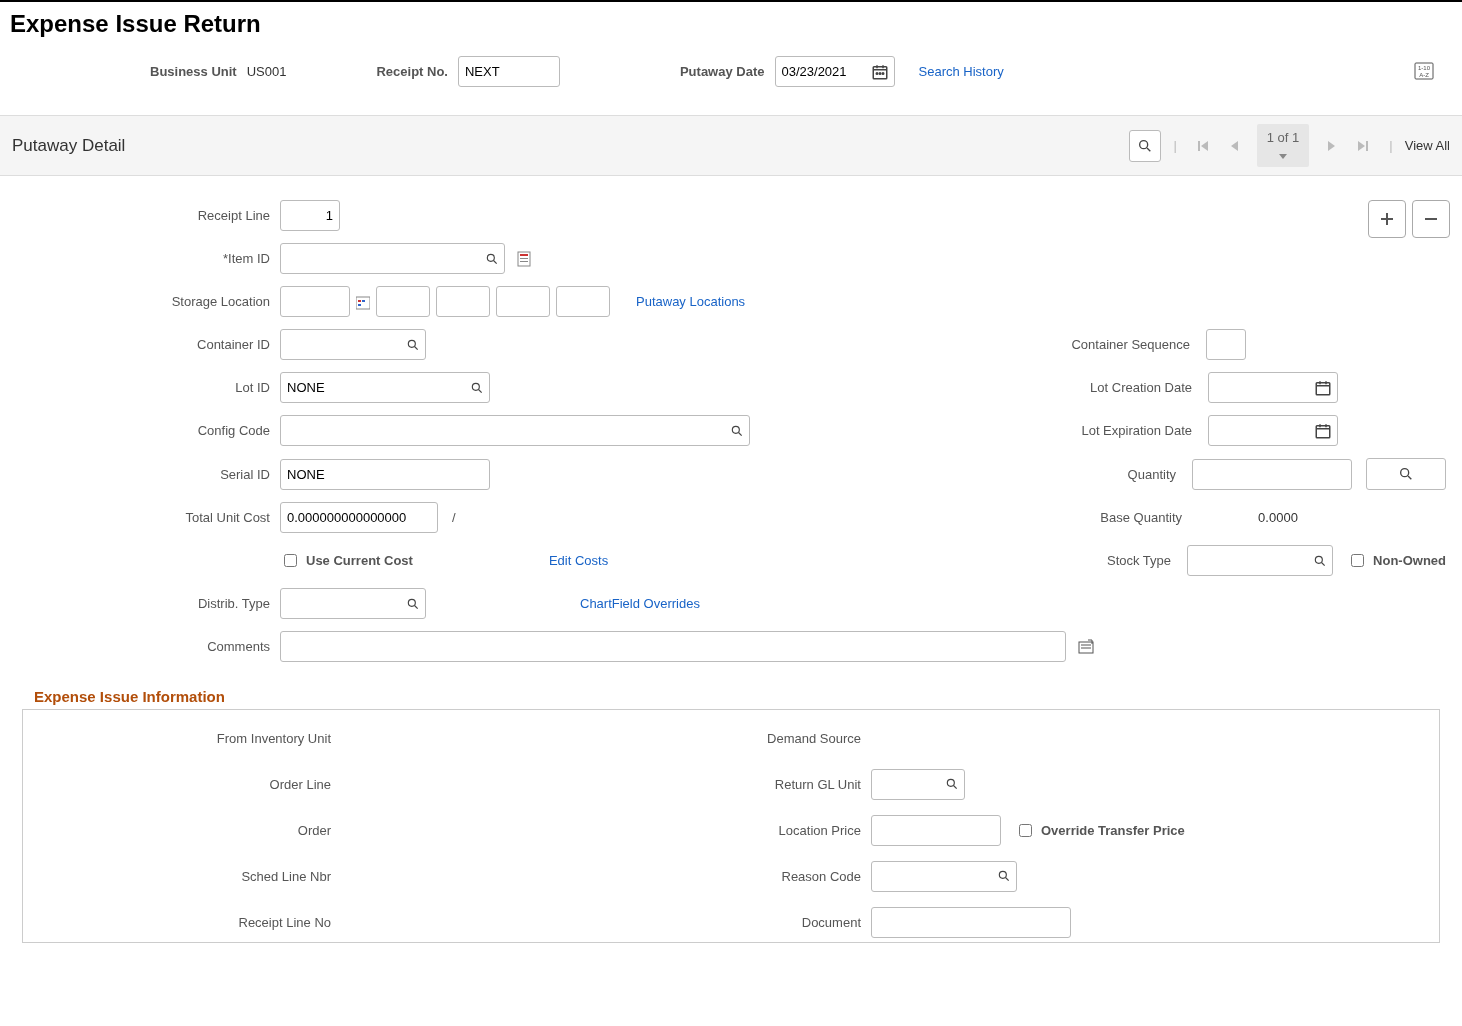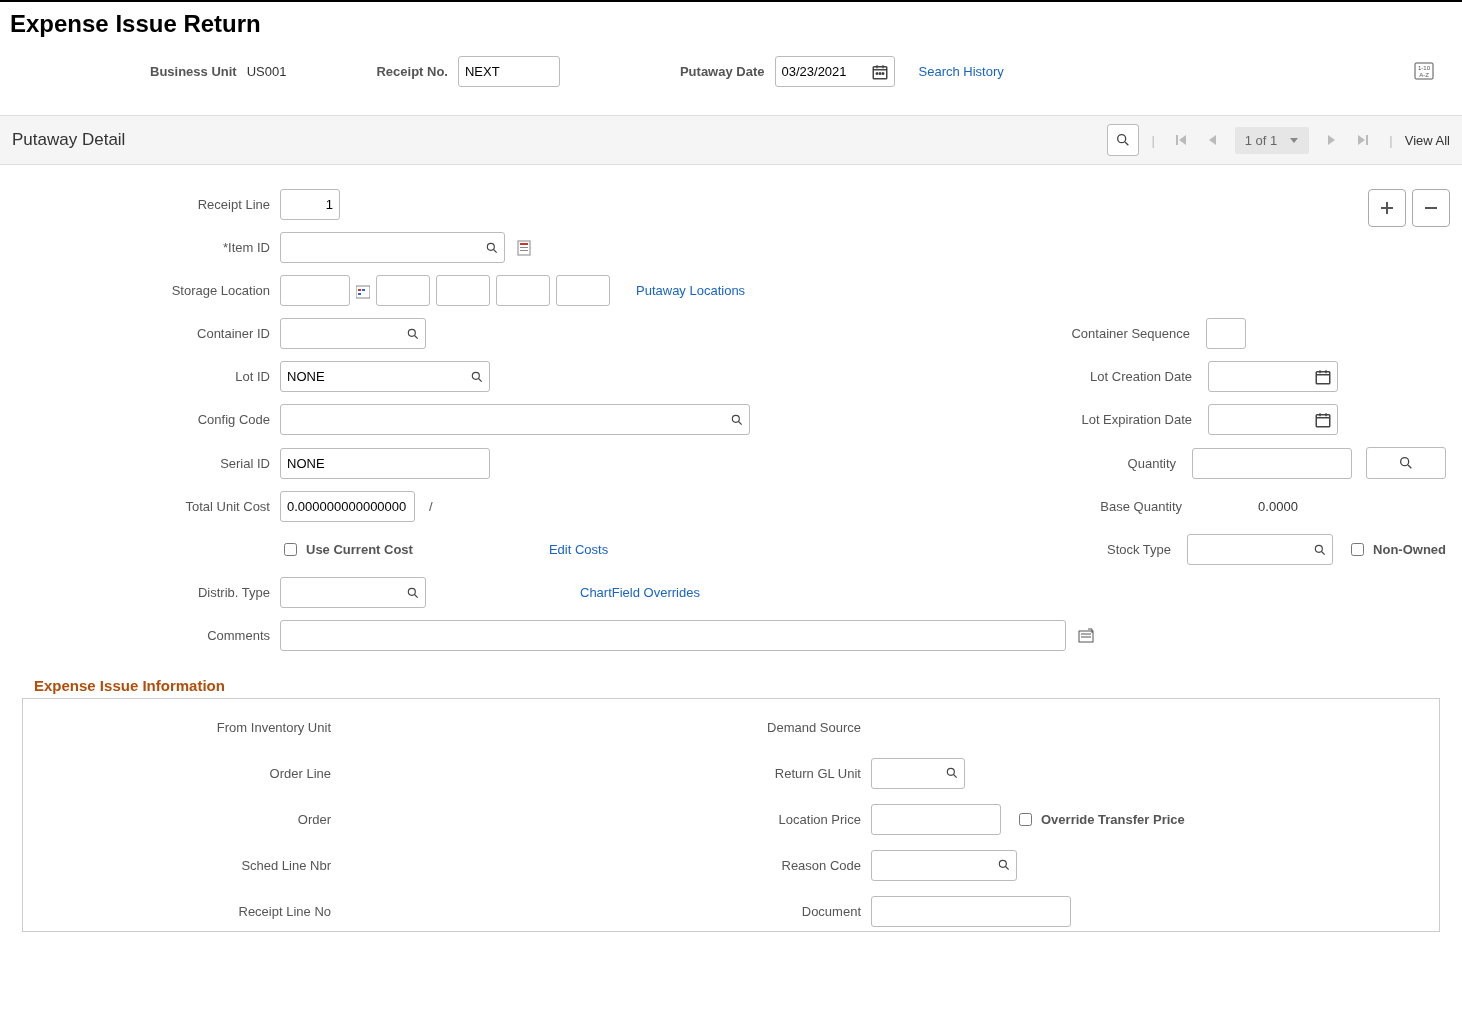--- a/index.html
+++ b/index.html
@@ -89,21 +89,21 @@
     color:#aaa;
     cursor:pointer;
   }
   .nav-divider { color:#bbb; margin:0 8px; }
   .page-count {
     background: #e6e6e6;
     padding: 6px 10px;
     border-radius: 2px;
     color: #666;
     margin: 0 4px;
-    display:inline-flex; align-items:center;gap:12px;
+    display:inline-flex; align-items:center;gap:6px;flex-direction:column;
   }
   .form-body {
     padding: 24px 10px 10px 10px;
     position: relative;
   }
   .form-row {
     display: flex;
     align-items: center;
     margin-bottom: 12px;
   }
@@ -405,21 +405,21 @@
               <line x1="20" y1="20" x2="15" y2="15"></line>
             </svg>
           </span>
         <div style="width:0px;"></div>
       </div>
     </div>
 
     <div class="form-row">
       <div class="flabel">Total Unit Cost</div>
       <div class="fcontrols">
-        <input type="text" style="width: 135px; text-align: left;" value="0.000000000000000">
+        <input type="text" style="width: 158px; text-align: left;" value="0.000000000000000">
         <span style="margin-left:8px;color:#555;">/</span>
         <div style="flex:1;"></div>
         <div class="rlabel">Base Quantity</div>
         <span style="width:160px;text-align:center;display:inline-block;">0.0000</span>
         <div style="width:88px;"></div>
       </div>
     </div>
 
     <div class="form-row">
       <div class="flabel"></div>

